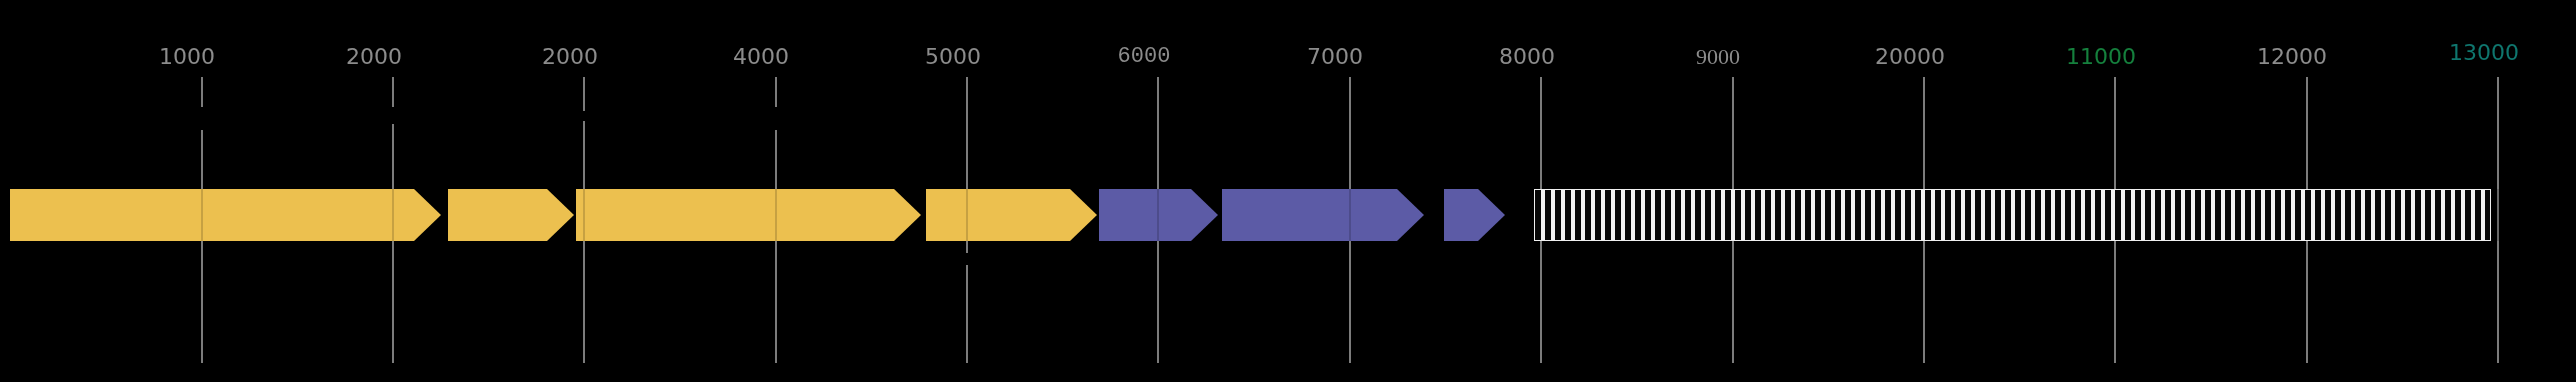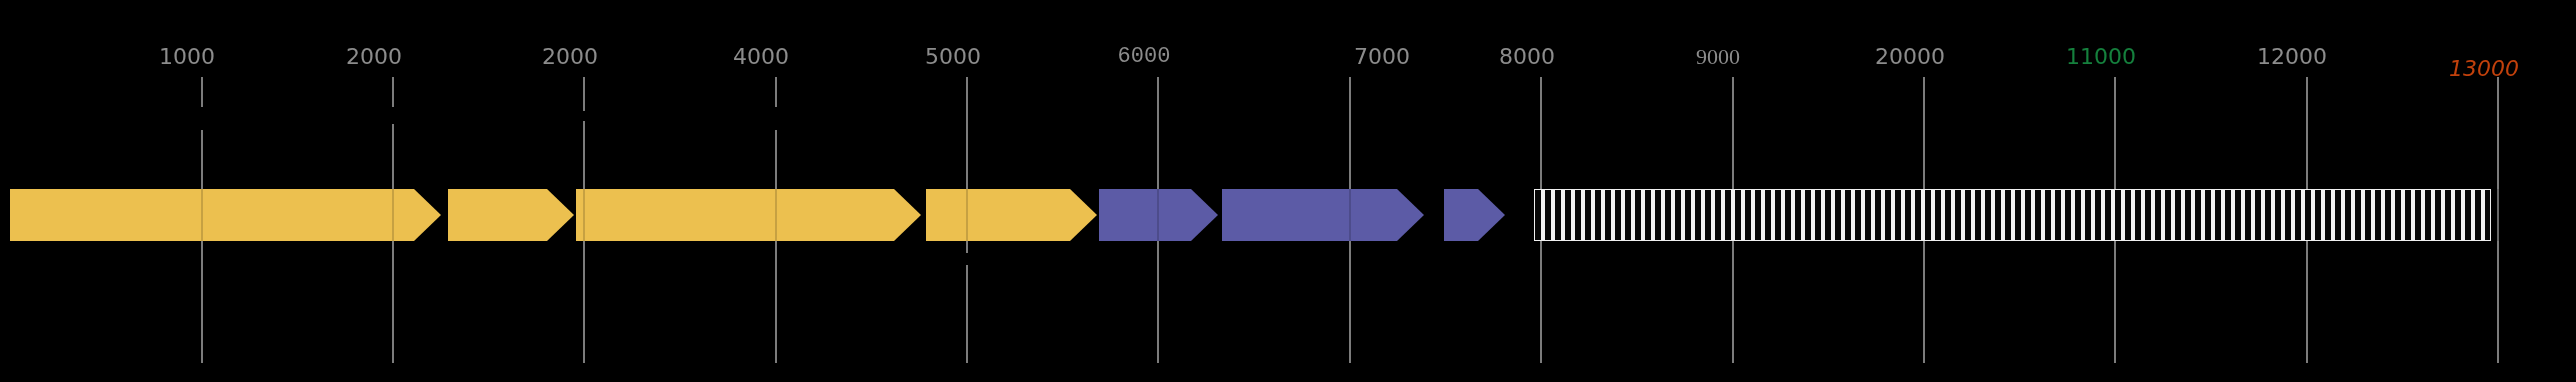--- a/index.html
+++ b/index.html
@@ -68,39 +68,39 @@
     <div class="gridline" style="left: 775px; top: 77px; height: 286px; background: rgb(124, 124, 124);"></div>
     <div class="tick-label" style="left: 761px; top: 44px; color: rgb(140, 140, 140);">4000</div>
     <div class="grid-overlay" style="left: 775px; top: 189px; height: 52px;"></div>
     <div class="gridline" style="left: 966px; top: 77px; height: 286px; background: rgb(124, 124, 124);"></div>
     <div class="tick-label" style="left: 953px; top: 44px; color: rgb(140, 140, 140);">5000</div>
     <div class="grid-overlay" style="left: 966px; top: 189px; height: 52px;"></div>
     <div class="gridline" style="left: 1157px; top: 77px; height: 286px; background: rgb(124, 124, 124);"></div>
     <div class="tick-label" style="left: 1144px; top: 44px; color: rgb(140, 140, 140); font-family: Liberation Mono, monospace;">6000</div>
     <div class="grid-overlay" style="left: 1157px; top: 189px; height: 52px;"></div>
     <div class="gridline" style="left: 1349px; top: 77px; height: 286px; background: rgb(124, 124, 124);"></div>
-    <div class="tick-label" style="left: 1335px; top: 44px; color: rgb(140, 140, 140); margin-left: 47px;">7000</div>
+    <div class="tick-label" style="left: 1335px; top: 44px; color: rgb(140, 140, 140);">7000</div>
     <div class="grid-overlay" style="left: 1349px; top: 189px; height: 52px;"></div>
     <div class="gridline" style="left: 1540px; top: 77px; height: 286px; background: rgb(124, 124, 124);"></div>
     <div class="tick-label" style="left: 1527px; top: 44px; color: rgb(140, 140, 140); text-align: right;">8000</div>
     <div class="grid-overlay" style="left: 1540px; top: 189px; height: 52px;"></div>
     <div class="gridline" style="left: 1732px; top: 77px; height: 286px; background: rgb(124, 124, 124);"></div>
     <div class="tick-label" style="left: 1718px; top: 44px; color: rgb(140, 140, 140); font-family: Liberation Serif, serif;">9000</div>
     <div class="grid-overlay" style="left: 1732px; top: 189px; height: 52px;"></div>
     <div class="gridline" style="left: 1923px; top: 77px; height: 286px; background: rgb(124, 124, 124);"></div>
     <div class="tick-label" style="left: 1910px; top: 44px; color: rgb(140, 140, 140);">20000</div>
     <div class="grid-overlay" style="left: 1923px; top: 189px; height: 52px;"></div>
     <div class="gridline" style="left: 2114px; top: 77px; height: 286px; background: rgb(124, 124, 124);"></div>
     <div class="tick-label" style="left: 2101px; top: 44px; color: #15803d;">11000</div>
     <div class="grid-overlay" style="left: 2114px; top: 189px; height: 52px;"></div>
     <div class="gridline" style="left: 2306px; top: 77px; height: 286px; background: rgb(124, 124, 124);"></div>
     <div class="tick-label" style="left: 2292px; top: 44px; color: rgb(140, 140, 140);">12000</div>
     <div class="grid-overlay" style="left: 2306px; top: 189px; height: 52px;"></div>
     <div class="gridline" style="left: 2497px; top: 77px; height: 286px; background: rgb(124, 124, 124);"></div>
-    <div class="tick-label" style="left: 2484px; top: 56px; color: #c2410c; font-style: italic;">13000</div>
+    <div class="tick-label" style="left: 2484px; top: 40px; color: #0f766e;">13000</div>
     <div class="grid-overlay" style="left: 2497px; top: 189px; height: 52px;"></div>
     <div class="grid-gap" style="left: 199px; top: 107px; width: 5.7px; height: 23px;"></div>
     <div class="grid-gap" style="left: 390px; top: 107px; width: 5.7px; height: 17px;"></div>
     <div class="grid-gap" style="left: 581px; top: 111px; width: 5.7px; height: 9.6px;"></div>
     <div class="grid-gap" style="left: 773px; top: 107px; width: 5.7px; height: 23px;"></div>
     <div class="grid-gap" style="left: 964px; top: 253px; width: 5.7px; height: 11.5px;"></div>
     <div class="feature arrow-right" style="left: 10px; width: 431px; top: 189px; height: 52px; background: rgb(236, 192, 79);"></div>
     <div class="feature arrow-right" style="left: 448px; width: 126px; top: 189px; height: 52px; background: rgb(236, 192, 79);"></div>
     <div class="feature arrow-right" style="left: 576px; width: 345px; top: 189px; height: 52px; background: rgb(236, 192, 79);"></div>
     <div class="feature arrow-right" style="left: 926px; width: 171px; top: 189px; height: 52px; background: rgb(236, 192, 79);"></div>

